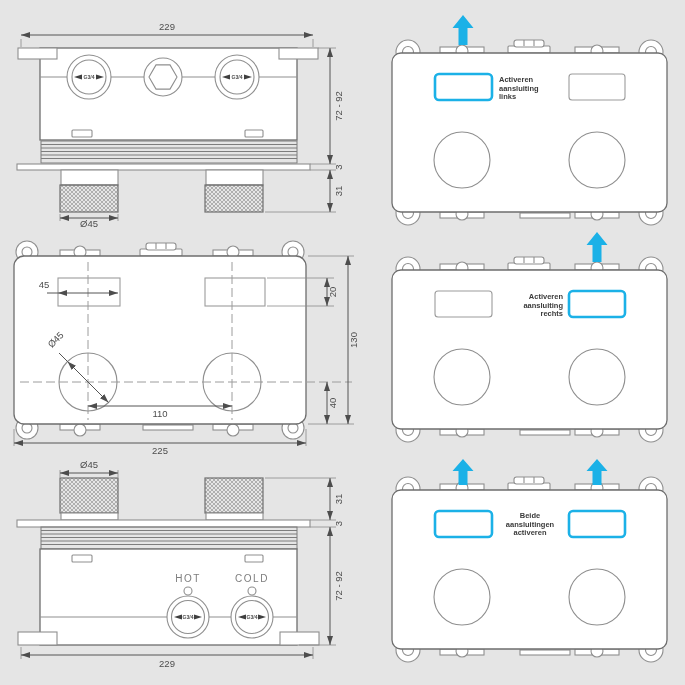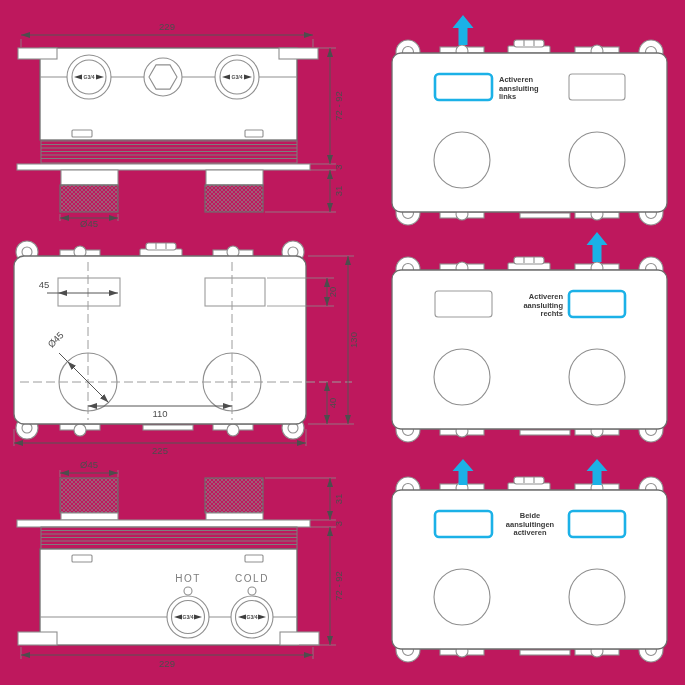--- a/index.html
+++ b/index.html
@@ -1,16 +1,16 @@
 <!DOCTYPE html>
 <html><head>
 <meta charset="utf-8">
 <style>
   html,body{margin:0;padding:0;background:#fff;}
-  #sheet{position:relative;width:685px;height:685px;background:#be185d;overflow:hidden;
+  #sheet{position:relative;width:685px;height:685px;background:#e5e5e5;overflow:hidden;
          font-family:"Liberation Sans",sans-serif;}
   svg.panel{position:absolute;}
   
   .o  {fill:#fff;stroke:#6e6e6e;stroke-width:1.3;}          
   .ow {fill:#fff;stroke:#8f8f8f;stroke-width:1.1;}          
   .n  {fill:none;stroke:#8f8f8f;stroke-width:1.1;}          
   .rib{fill:none;stroke:#7d7d7d;stroke-width:1;}
   .d  {fill:none;stroke:#555;stroke-width:1;}               
   .x  {fill:none;stroke:#8a8a8a;stroke-width:0.8;}          
   .cl {fill:none;stroke:#9c9c9c;stroke-width:1;stroke-dasharray:9 4;}

